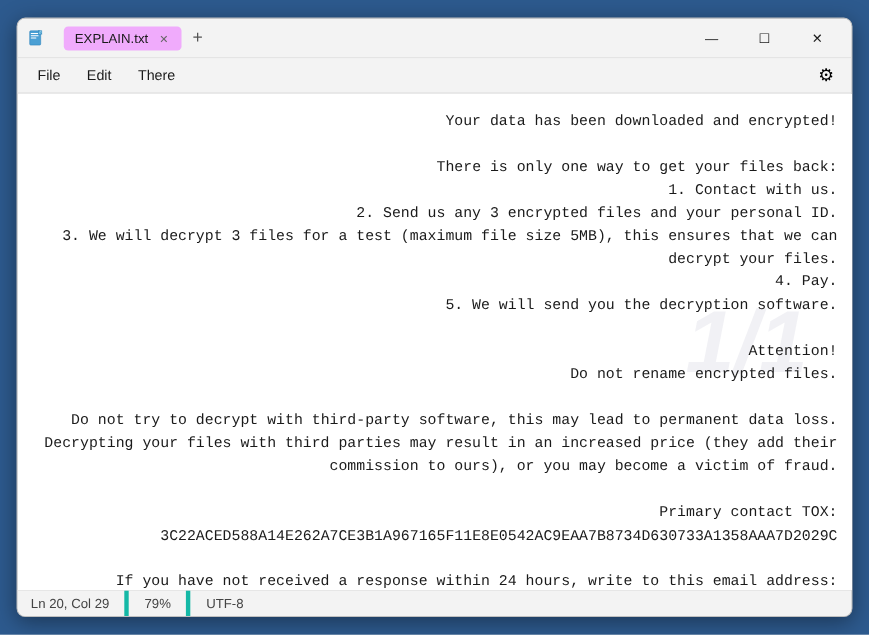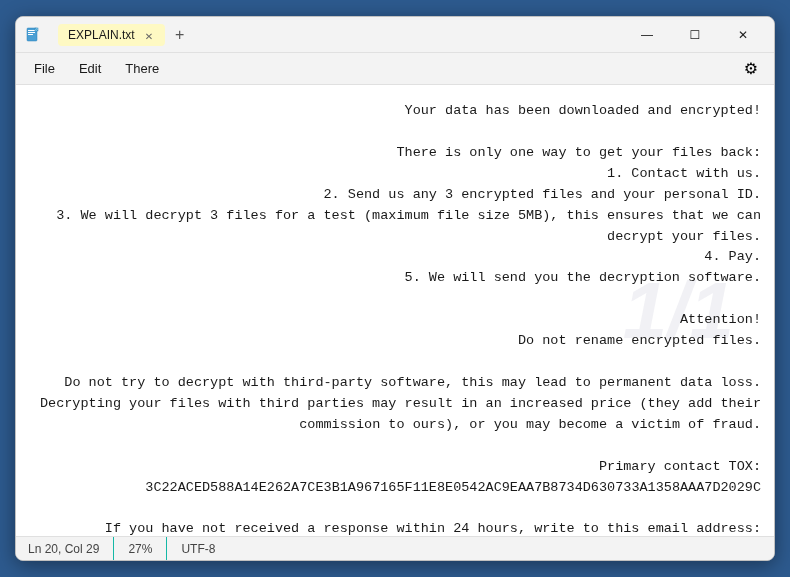--- a/index.html
+++ b/index.html
@@ -70,21 +70,21 @@
     }
 
     .tab {
       display: flex;
       align-items: flex-end;
       gap: 8px;
       padding: 4px 10px;
       border-radius: 4px;
       font-size: 12px;
       color: #1a1a1a;
-      background: #fef9c3;
+      background: #f0abfc;
     }
 
     .tab-close {
       font-size: 10px;
       color: #666;
       cursor: pointer;
       padding: 0 2px;
     }
 
     .tab-new {
@@ -190,21 +190,21 @@
       display: flex;
       align-items: center;
       padding: 0 12px;
       font-size: 12px;
       color: #444;
       gap: 0;
     }
 
     .status-section {
       padding: 0 14px;
-      border-right: 1px solid #14b8a6;
+      border-right: 4px solid #14b8a6;
       height: 100%;
       display: flex;
       align-items: center;
     }
 
     .status-section:first-child {
       padding-left: 0;
     }
 
     .status-section:last-child {
@@ -275,16 +275,16 @@
 3C22ACED588A14E262A7CE3B1A967165F11E8E0542AC9EAA7B8734D630733A1358AAA7D2029C
 
 If you have not received a response within 24 hours, write to this email address:
 Jonson.Tifoni05634@zohomail.com
 
 Your personal ID: BKJZSQ6QVS</div>
   </div>
 
   <div class="status-bar">
     <div class="status-section">Ln 20, Col 29</div>
-    <div class="status-section">27%</div>
+    <div class="status-section">79%</div>
     <div class="status-section">UTF-8</div>
   </div>
 </div>
 
 </body></html>

